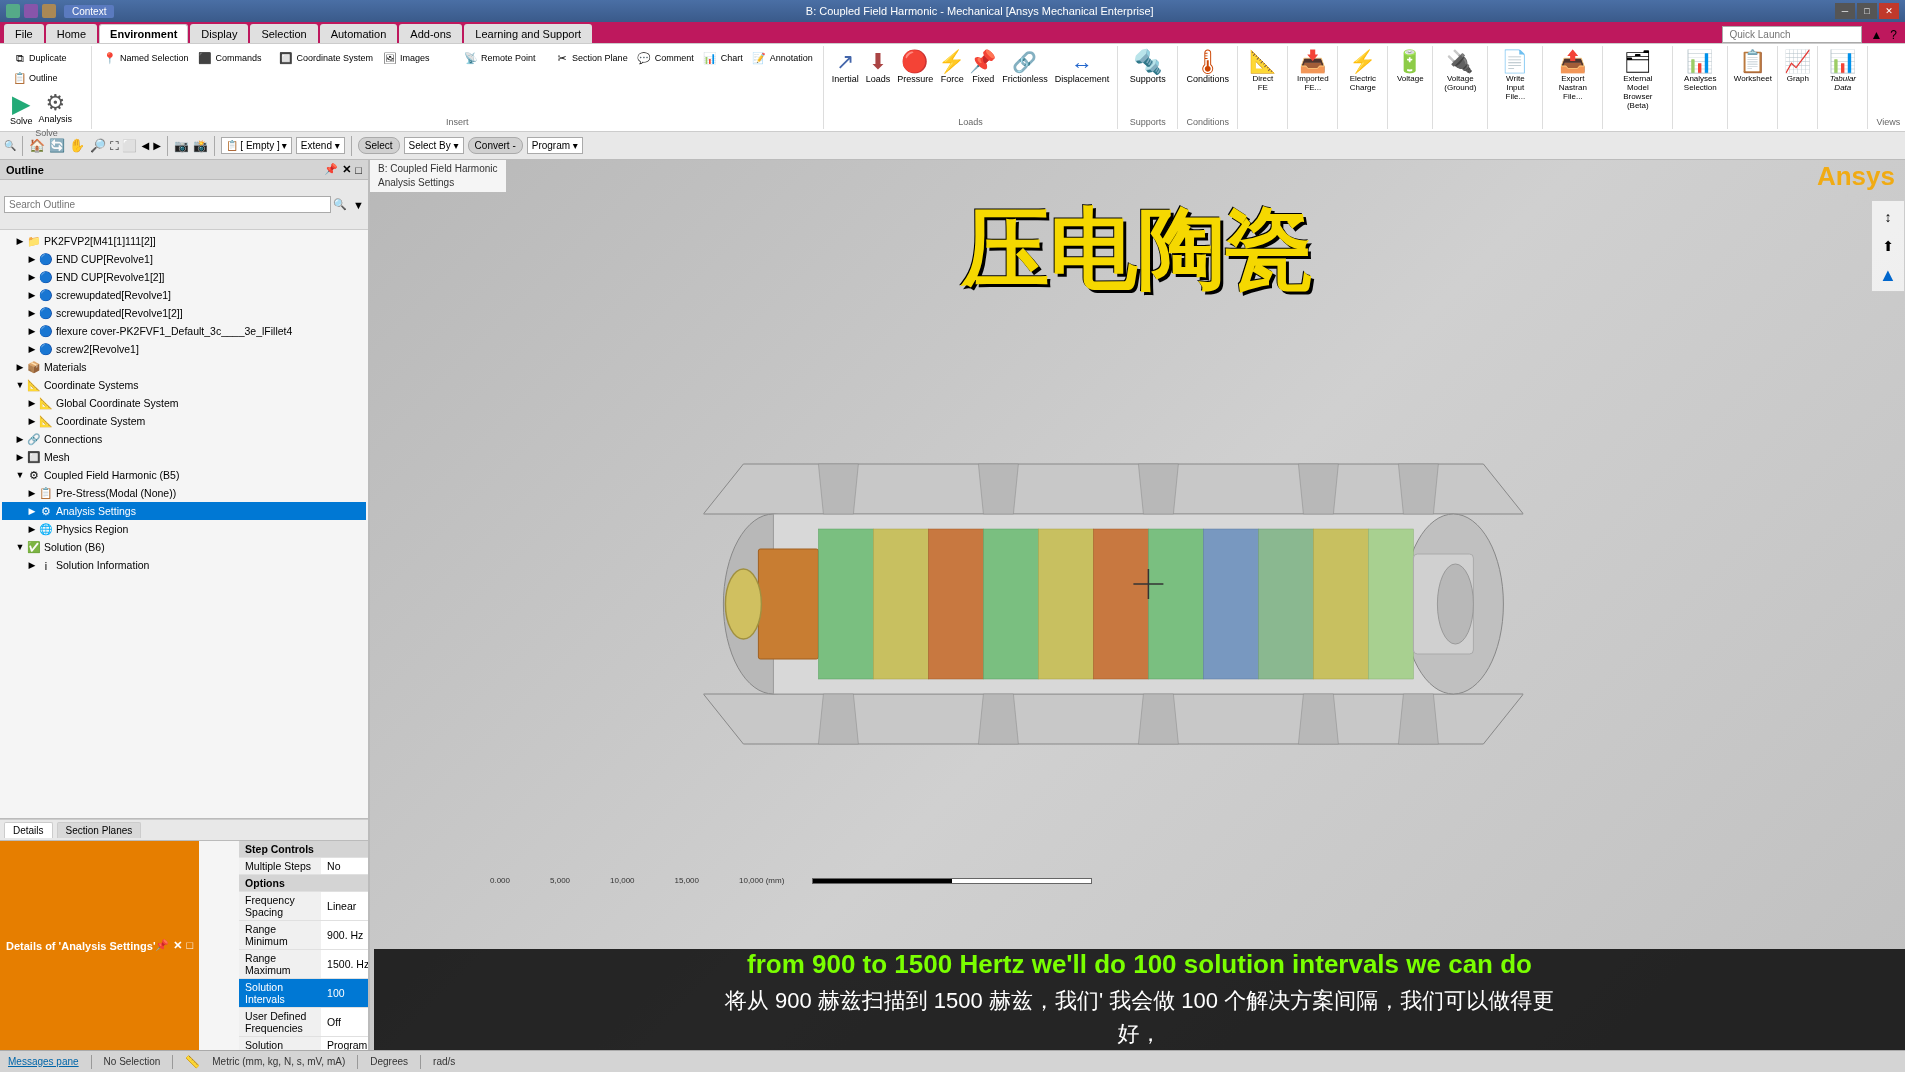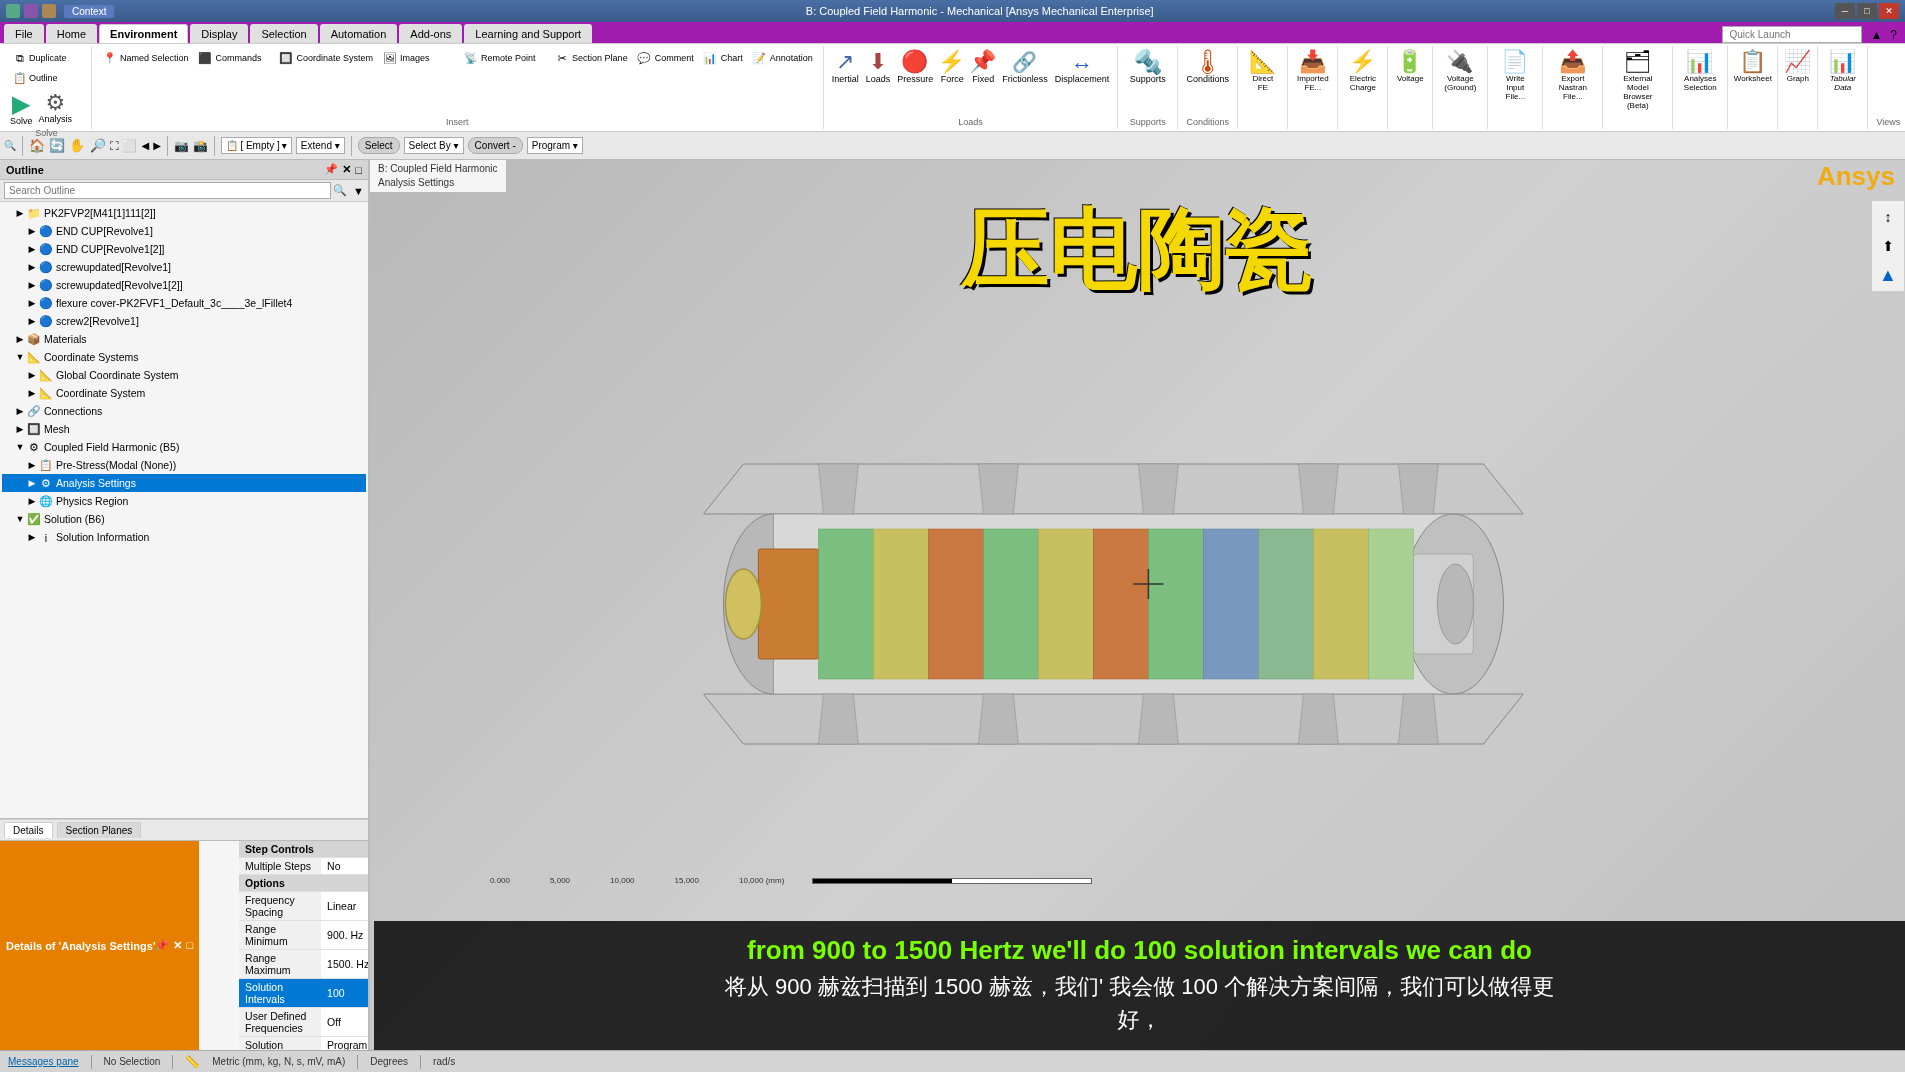--- a/index.html
+++ b/index.html
@@ -11,21 +11,21 @@
       display: flex; align-items: center; padding: 0 6px; color: #fff; font-size: 11px;
     }
     #title-bar .icons { display: flex; gap: 4px; margin-right: 8px; }
     #title-bar .icons span { width: 14px; height: 14px; background: #666; border-radius: 2px; display: inline-block; }
     #title-bar .win-buttons { display: flex; gap: 2px; }
     #title-bar .win-btn { width: 20px; height: 16px; background: #555; display: flex; align-items: center; justify-content: center; color: #fff; font-size: 9px; cursor: pointer; }
     #title-bar .win-btn.close { background: #c0392b; }
 
     
     #ribbon-tabs {
-      width: 100%; height: 22px; background: #a21caf;
+      width: 100%; height: 22px; background: #be185d;
       display: flex; align-items: flex-end; padding-left: 4px;
       border-bottom: 1px solid #ccc;
     }
     .ribbon-tab {
       padding: 3px 10px; font-size: 11px; cursor: pointer; border: 1px solid transparent;
       border-bottom: none; margin-right: 2px; background: #e0e0e0; border-radius: 3px 3px 0 0;
     }
     .ribbon-tab.active { background: #fff; border-color: #ccc; font-weight: bold; }
     .ribbon-tab-right { margin-left: auto; display: flex; align-items: center; padding-right: 8px; gap: 8px; }
     .search-box { border: 1px solid #aaa; padding: 2px 6px; font-size: 10px; width: 140px; }
@@ -77,21 +77,21 @@
 
     
     #outline {
       flex: 1; display: flex; flex-direction: column; border-bottom: 1px solid #bbb;
     }
     #outline-header {
       background: #d4d4d4; padding: 3px 6px; font-size: 11px; font-weight: bold;
       display: flex; align-items: center; justify-content: space-between; border-bottom: 1px solid #bbb;
     }
     #outline-toolbar {
-      background: #e8e8e8; display: flex; align-items: center; padding: 2px 4px; gap: 2px; border-bottom: 1px solid #ccc;
+      background: #e8e8e8; display: flex; align-items: center; padding: 16px 4px; gap: 2px; border-bottom: 1px solid #ccc;
     }
     #outline-search { flex: 1; border: 1px solid #aaa; padding: 2px 4px; font-size: 10px; }
     #outline-tree { flex: 1; overflow-y: auto; padding: 2px; }
     .tree-item {
       display: flex; align-items: center; padding: 1px 0; cursor: pointer; font-size: 10.5px;
     }
     .tree-item.selected { background: #0078d4; color: #fff; }
     .tree-indent { display: inline-block; }
     .tree-expand { width: 12px; display: inline-block; text-align: center; font-size: 9px; cursor: pointer; }
     .tree-icon { width: 16px; height: 16px; display: inline-flex; align-items: center; justify-content: center; margin-right: 2px; font-size: 11px; }
@@ -135,21 +135,21 @@
 
     
     #viewport-header {
       position: absolute; top: 0; left: 0; background: rgba(255,255,255,0.85);
       padding: 2px 8px; font-size: 10px; color: #333;
     }
 
     
     #subtitle-bar {
       position: absolute; bottom: 0; left: 4px; right: 0;
-      background: rgba(0,0,0,0.82); padding: 14px 0; z-index: 20;
+      background: rgba(0,0,0,0.82); padding: 0 0; z-index: 20;
     }
     #subtitle-english {
       text-align: center; font-size: 26px; font-weight: bold;
       color: #7aff00; font-family: Arial, sans-serif; padding-bottom: 4px;
     }
     #subtitle-chinese {
       text-align: center; font-size: 22px; color: #fff;
       font-family: 'SimHei', 'Microsoft YaHei', sans-serif; line-height: 1.5;
     }
 

